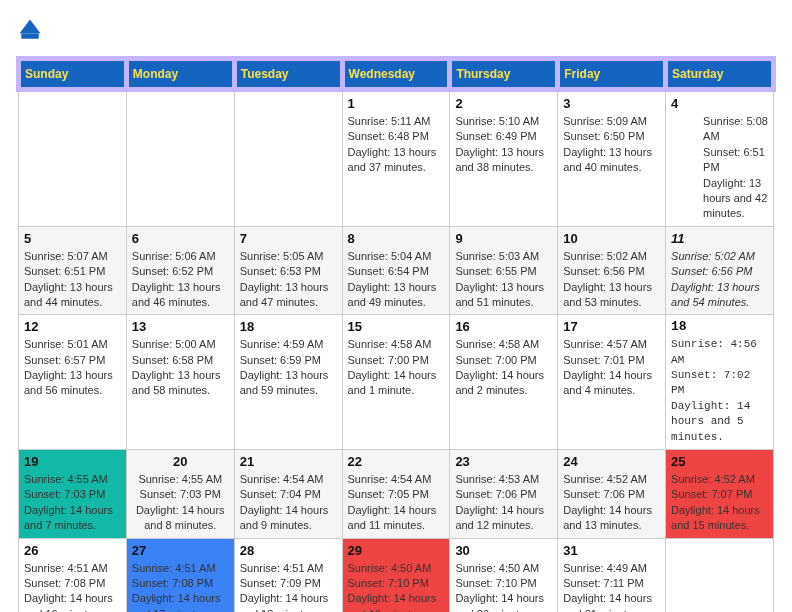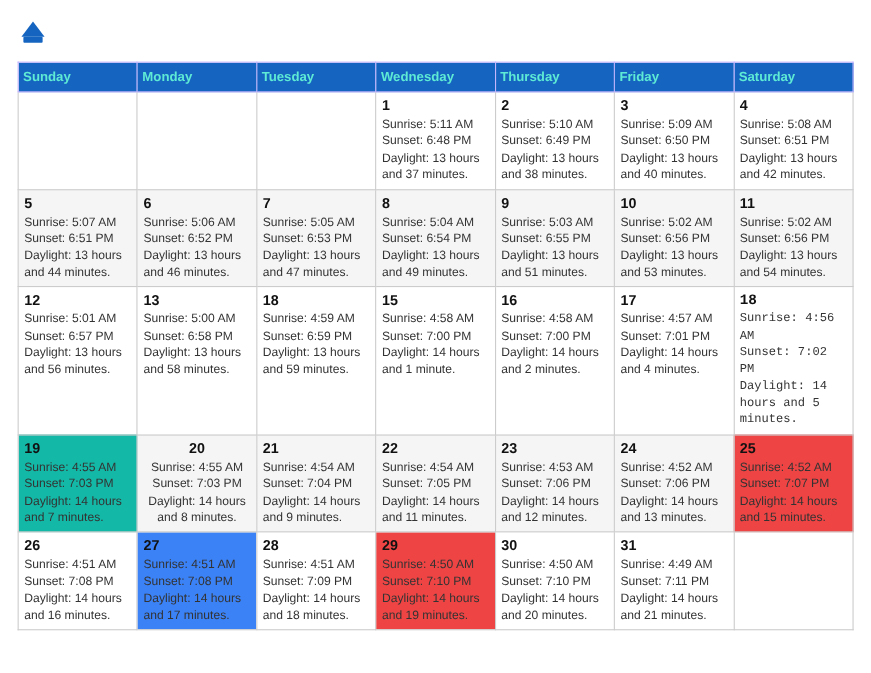--- a/index.html
+++ b/index.html
@@ -44,26 +44,26 @@
       font-size: 16px;
       color: #333;
     }
     .calendar {
       width: 100%;
       border-collapse: collapse;
       font-size: 11px;
     }
     .calendar th {
       background: #1565c0;
-      color: #5eead4;
+      color: #fde047;
       padding: 6px 4px;
       text-align: left;
       font-size: 12px;
       font-weight: bold;
-      border: 1px solid #c4b5fd;
+      border: 5px solid #c4b5fd;
     }
     .calendar td {
       border: 1px solid #ccc;
       vertical-align: top;
       padding: 4px 5px;
       width: calc(100% / 7);
       min-height: 80px;
       background: #fff;
     }
     .calendar tr:nth-child(even) td {
@@ -133,21 +133,21 @@
 Daylight: 13 hours and 38 minutes.</div>
         </td>
         <td style="background: rgb(255, 255, 255);">
           <div class="day-num">3</div>
           <div class="day-info" style="white-space: pre-line;">Sunrise: 5:09 AM
 Sunset: 6:50 PM
 Daylight: 13 hours and 40 minutes.</div>
         </td>
         <td style="background: rgb(255, 255, 255);">
           <div class="day-num">4</div>
-          <div class="day-info" style="white-space: pre-line;">Sunrise: 5:08 AM
+          <div class="day-info" style="white-space: pre-line; margin-left: 32px;">Sunrise: 5:08 AM
 Sunset: 6:51 PM
 Daylight: 13 hours and 42 minutes.</div>
         </td>
       </tr>
       <tr>
         <td style="background: rgb(245, 245, 245);">
           <div class="day-num">5</div>
           <div class="day-info" style="white-space: pre-line;">Sunrise: 5:07 AM
 Sunset: 6:51 PM
 Daylight: 13 hours and 44 minutes.</div>
@@ -175,21 +175,21 @@
           <div class="day-info" style="white-space: pre-line;">Sunrise: 5:03 AM
 Sunset: 6:55 PM
 Daylight: 13 hours and 51 minutes.</div>
         </td>
         <td style="background: rgb(245, 245, 245);">
           <div class="day-num">10</div>
           <div class="day-info" style="white-space: pre-line;">Sunrise: 5:02 AM
 Sunset: 6:56 PM
 Daylight: 13 hours and 53 minutes.</div>
         </td>
-        <td style="background: rgb(245, 245, 245);">
+        <td style="background: rgb(245, 245, 245); font-style: italic;">
           <div class="day-num">11</div>
           <div class="day-info" style="white-space: pre-line;">Sunrise: 5:02 AM
 Sunset: 6:56 PM
 Daylight: 13 hours and 54 minutes.</div>
         </td>
       </tr>
       <tr>
         <td style="background: rgb(255, 255, 255);">
           <div class="day-num">12</div>
           <div class="day-info" style="white-space: pre-line;">Sunrise: 5:01 AM

